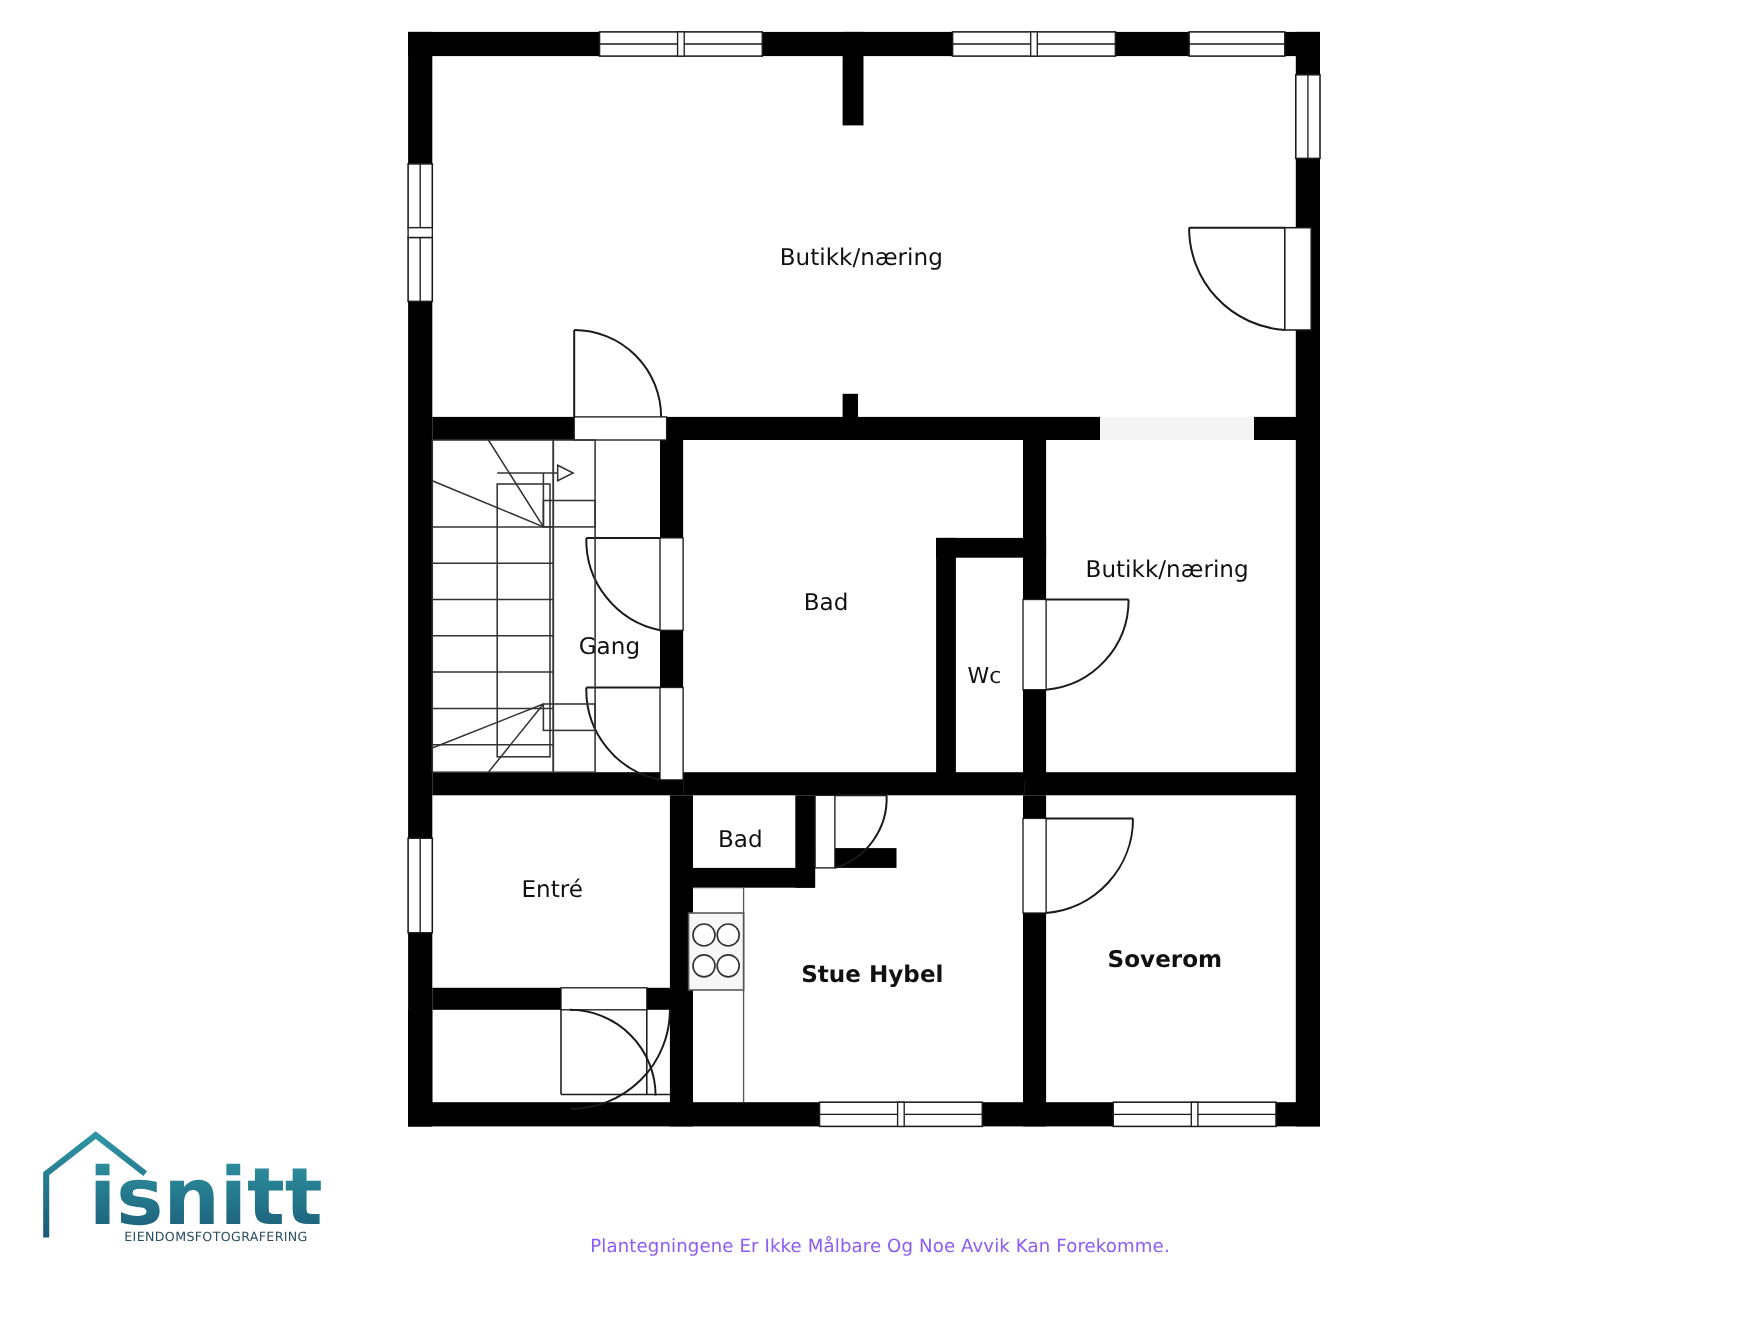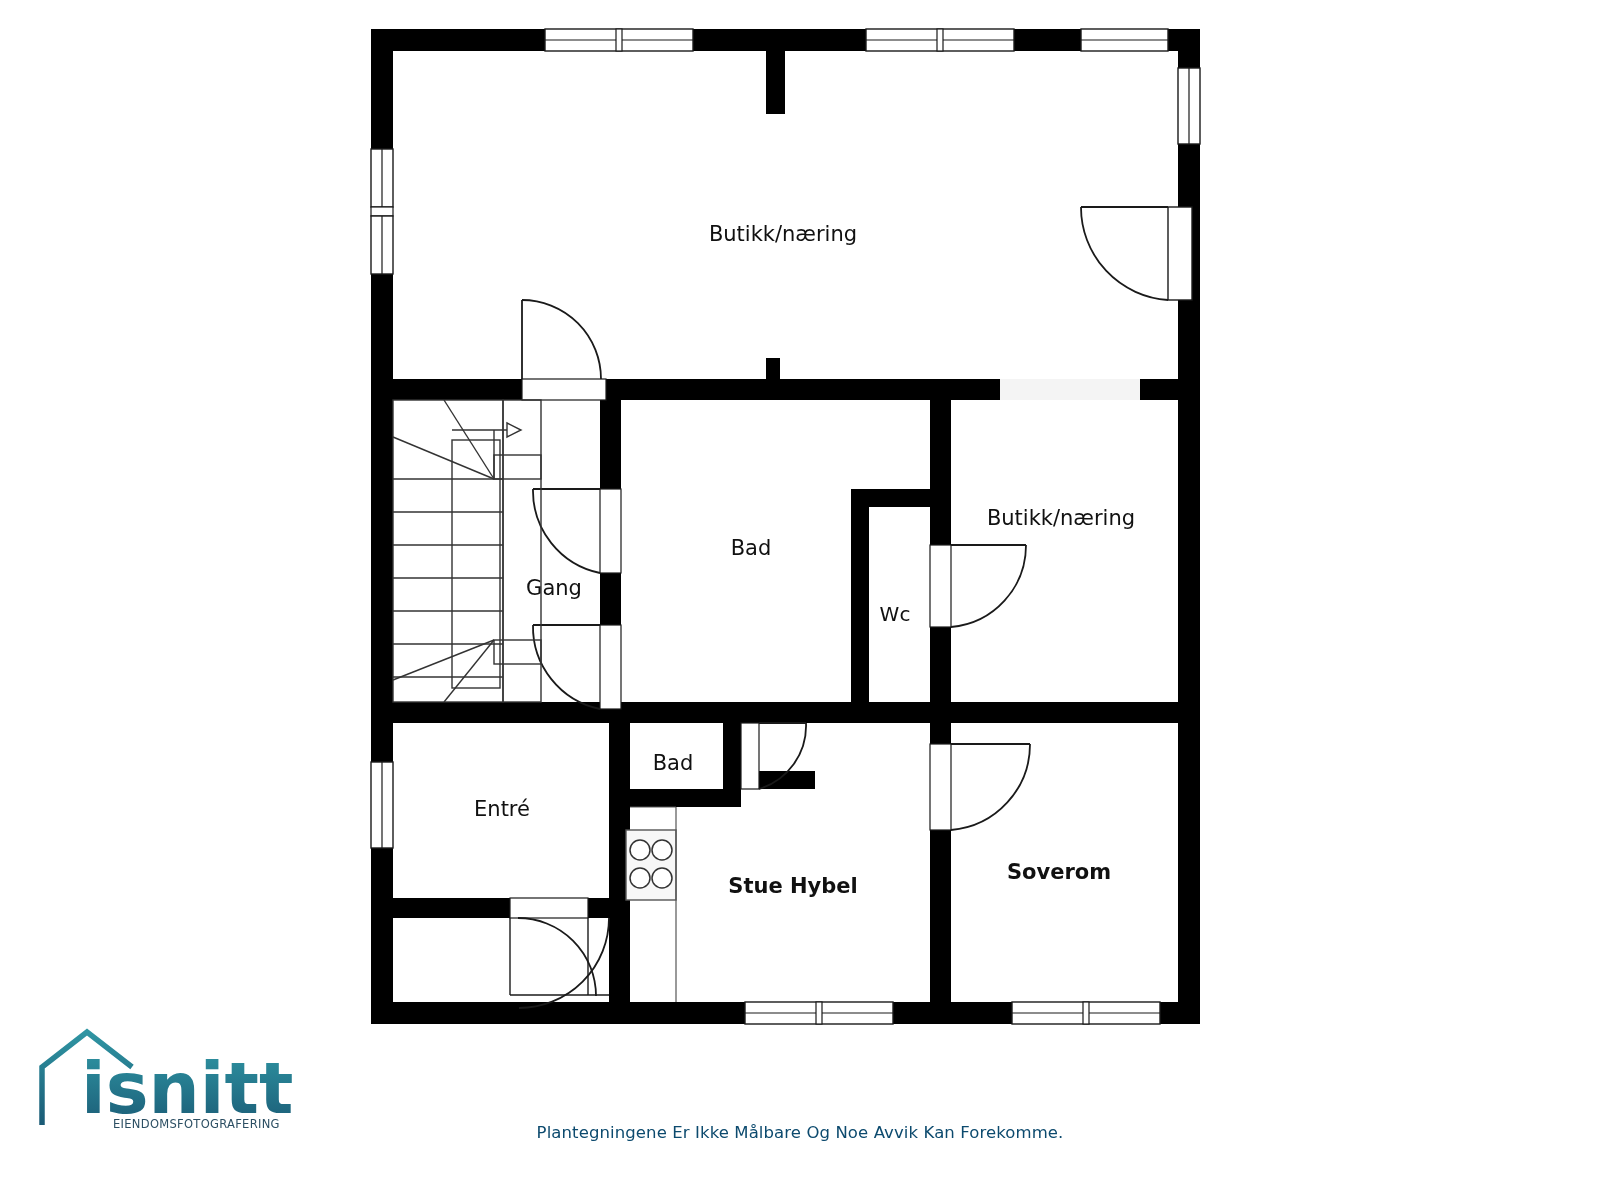--- a/index.html
+++ b/index.html
@@ -39,21 +39,21 @@
     font-size: 20px;
   }
   .caption-text {
     position: absolute;
     left: 0;
     top: 1123px;
     width: 1600px;
     text-align: center;
     font-family: "DejaVu Sans", "Liberation Sans", sans-serif;
     font-size: 16.5px;
-    color: #0c4a6e;
+    color: #8b5cf6;
     letter-spacing: 0.1px;
   }
   #logo-block {
     position: absolute;
     left: 33px;
     top: 1021px;
     width: 260px;
     height: 112px;
   }
   #logo-svg {

